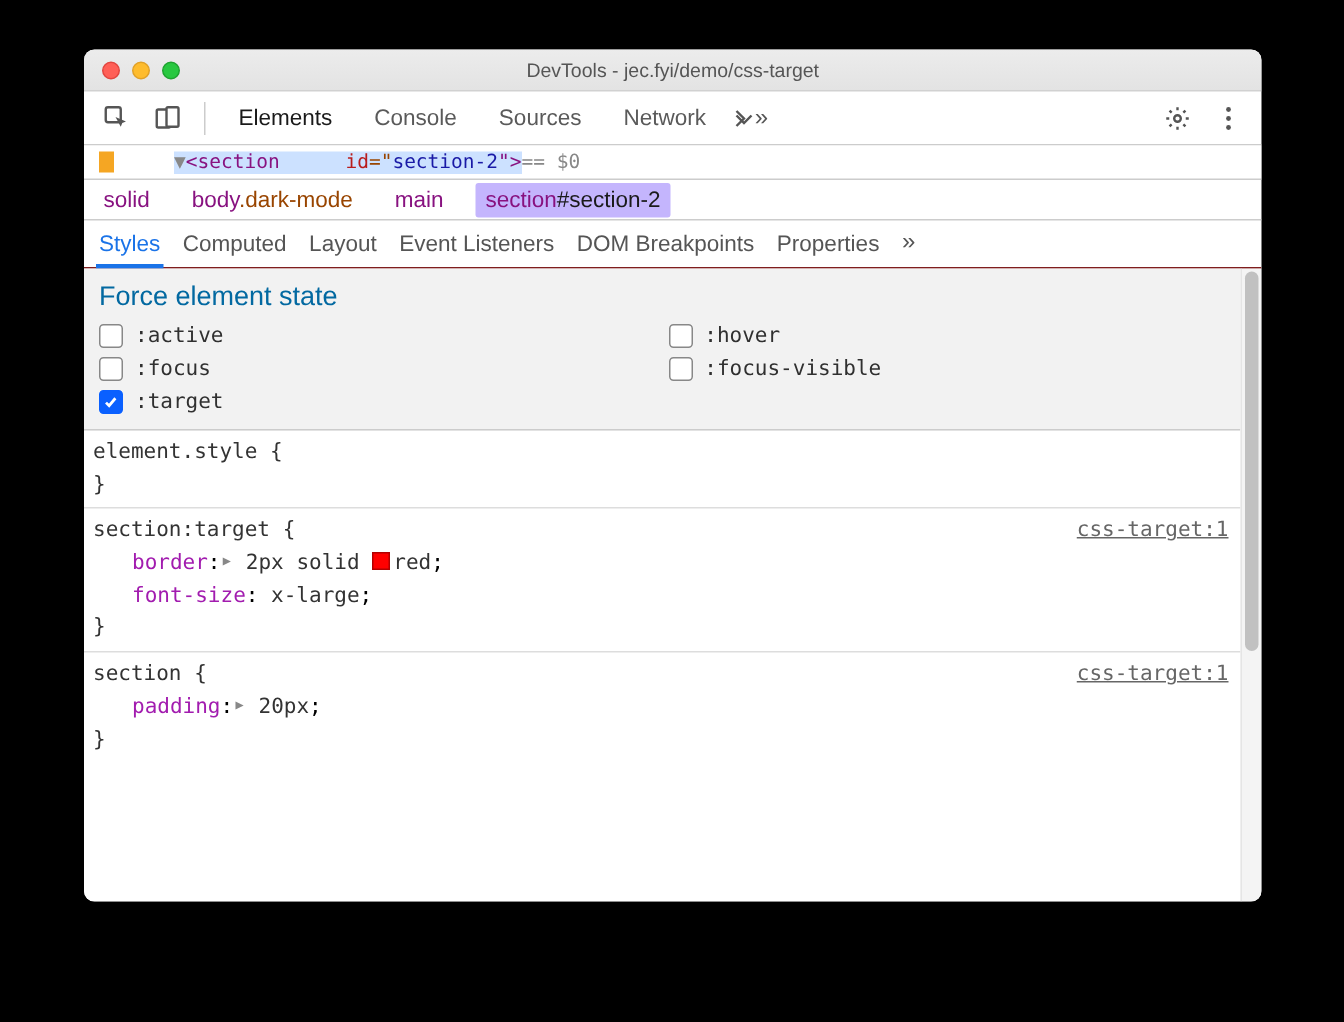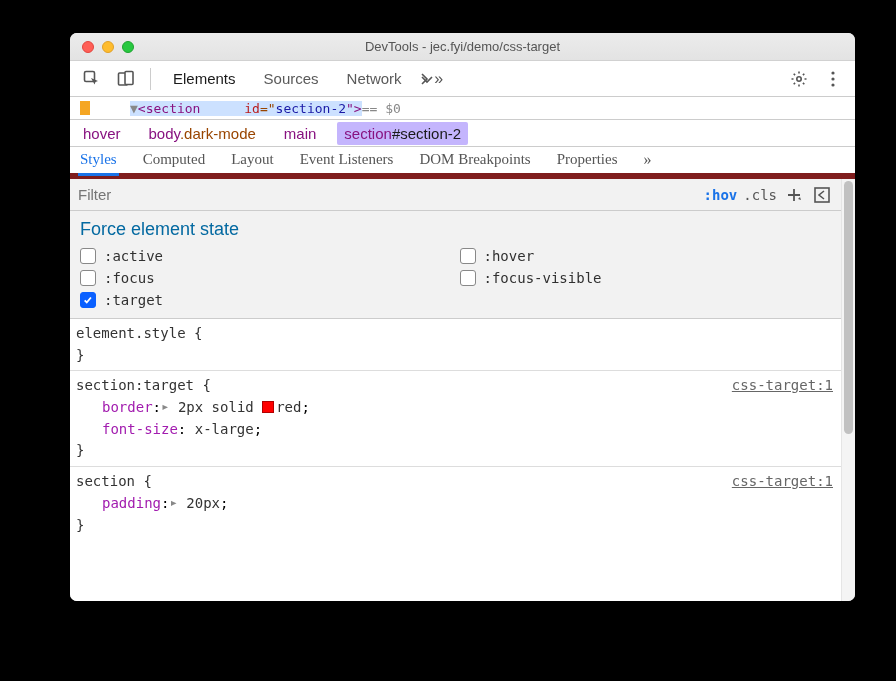--- a/index.html
+++ b/index.html
@@ -1,17 +1,17 @@
 <!DOCTYPE html>
 <html><head>
   <meta charset="utf-8">
   <style>
     * { box-sizing: border-box; margin: 0; padding: 0; }
     body { background: #000; font-family: -apple-system, "Helvetica Neue", Arial, sans-serif; font-size: 13px; width: 896px; height: 681px; overflow: hidden; }
-    .window { position: absolute; left: 70px; top: 33px; width: 785px; height: 568px; background: #fff; border-radius: 7px; box-shadow: 0 10px 40px rgba(0,0,0,0.5); overflow: hidden; display: flex; flex-direction: column; }
+    .window { position: absolute; left: 56px; top: 33px; width: 785px; height: 568px; background: #fff; border-radius: 7px; box-shadow: 0 10px 40px rgba(0,0,0,0.5); overflow: hidden; display: flex; flex-direction: column; }
     .titlebar { height: 28px; background: linear-gradient(#ececec,#e3e3e3); border-bottom: 1px solid #d1d1d1; display: flex; align-items: center; position: relative; }
     .traffic { display: flex; gap: 8px; padding-left: 12px; }
     .tdot { width: 12px; height: 12px; border-radius: 50%; }
     .tdot.r { background: #ff5f57; border: 0.5px solid #e24640; }
     .tdot.y { background: #febc2e; border: 0.5px solid #e1a128; }
     .tdot.g { background: #28c840; border: 0.5px solid #1fa330; }
     .wtitle { position: absolute; left: 0; right: 0; text-align: center; font-size: 13px; color: #555; pointer-events:none; }
     .toolbar { height: 36px; border-bottom: 1px solid #ccc; display: flex; align-items: center; padding: 0 8px; gap: 6px; }
     .icon-btn { width: 28px; height: 26px; display:flex; align-items:center; justify-content:center; color:#555; border-radius:3px; }
     .divider-v { width: 1px; height: 22px; background: #ccc; margin: 0 4px; }
@@ -20,21 +20,21 @@
     .main-tab.selected { color: #1a1a1a;}
     .spacer { flex: 1; }
     .dom-row { height: 22px; background: #fff; border-bottom: 0; display:flex; align-items:center; font-family: Menlo, monospace; font-size: 13px; padding-left: 10px; color:#888;}
     .dom-row .highlight { background: rgba(128,180,255,0.4); }
     .dom-row .orange-block { width: 10px; height: 14px; background: #f5a623; margin-right: 40px;}
     .crumbs { height: 28px; border-top: 1px solid #ccc; border-bottom: 1px solid #ccc; display: flex; align-items: center; padding: 4px 6px; gap: 14px; font-size: 15px; }
     .crumb { color: #881280; padding: 3px 7px; border-radius:2px; }
     .crumb.selected { background: #c4b5fd; color:#881280;}
     .crumb .cls { color: #994500; }
     .crumb .dark { color:#1a1a1a; }
-    .side-tabs { height: 32px; border-bottom: 6px solid #7f1d1d; display: flex; align-items: center; padding: 0 8px; gap: 22px; font-size: 15px; font-family: Liberation Serif, serif; }
+    .side-tabs { height: 32px; border-bottom: 1px solid #7f1d1d; display: flex; align-items: center; padding: 0 8px; gap: 11px; font-size: 15px; }
     .side-tab { color: #555; padding: 5px 2px 6px; height:32px; display:flex; align-items:center;}
     .side-tab.selected { color: #1a73e8; border-bottom: 3px solid #1a73e8; padding-bottom:3px;}
     .panel { flex:1; display:flex; overflow:hidden;}
     .panel-body{ flex:1; overflow-y:auto; background:#fff;}
     .scrollbar { width: 14px; background: #f4f4f4; border-left:1px solid #e5e5e5;}
     .scrollbar-thumb{ background:#c1c1c1; height: 60%; margin:2px; border-radius:6px;}
     .filter-row { height: 32px; border-bottom: 1px solid #ccc; display: flex; align-items: center; background:#f2f2f2; }
     .filter-input { flex:1; align-self:stretch; border:none; background:transparent; padding:0 8px; font-size:15px; color:#666; outline:none;}
     .filter-controls { display:flex; align-items:center; gap:6px; padding: 0 8px; font-family: Menlo, monospace; font-size:14px;}
     .hov { color:#1a73e8; font-weight:bold;}
@@ -82,20 +82,21 @@
     </div>
     <div class="icon-btn">
       <svg width="18" height="18" viewBox="0 0 18 18">
           <rect x="1.5" y="3" width="9" height="12" rx="1" fill="none" stroke="#555" stroke-width="1.6"></rect>
           <rect x="8" y="1.5" width="8" height="13" rx="1" fill="#fff" stroke="#555" stroke-width="1.6"></rect>
         </svg>
     </div>
     <div class="divider-v"></div>
     <div class="main-tabs">
       <div class="main-tab selected">Elements</div>
+      <div class="main-tab">Console</div>
       <div class="main-tab">Sources</div>
       <div class="main-tab">Network</div>
       <div class="icon-btn">
         <svg width="14" height="14" viewBox="0 0 14 14">
             <path d="M2 5 l5 5 5-5" fill="none" stroke="#555" stroke-width="1.6"></path>
             <path d="M2 5 l5 5 5-5" fill="none" stroke="#555" stroke-width="1.6" transform="rotate(-90 7 7) translate(0 -3)"></path>
           </svg>
         <span style="font-size:16px;color:#555;">»</span>
       </div>
     </div>
@@ -117,58 +118,39 @@
 
   <div class="dom-row">
     <span class="orange-block"></span>
     <span class="highlight">
       <span class="faint">▼</span><span style="color:#881280;">&lt;</span><span style="color:#881280;">section</span><span style="color:#b91c1c;margin-left:36px;"> id</span><span style="color:#994500;">="</span><span style="color:#1a1aa6;">section-2</span><span style="color:#881280;">"&gt;</span>
     </span>
     <span class="faint"> == $0</span>
   </div>
 
   <div class="crumbs">
-    <span class="crumb">hover</span>
+    <span class="crumb">solid</span>
     <span class="crumb"><span>body</span><span class="cls">.dark-mode</span></span>
     <span class="crumb">main</span>
     <span class="crumb selected"><span>section</span><span class="dark">#section-2</span></span>
   </div>
 
   <div class="side-tabs">
     <div class="side-tab selected">Styles</div>
     <div class="side-tab">Computed</div>
     <div class="side-tab">Layout</div>
     <div class="side-tab">Event Listeners</div>
     <div class="side-tab">DOM Breakpoints</div>
     <div class="side-tab">Properties</div>
     <div class="side-tab" style="font-size:16px;color:#555;">»</div>
   </div>
 
   <div class="panel">
     <div class="panel-body">
 
-      <div class="filter-row">
-        <input class="filter-input" placeholder="Filter" style="">
-        <div class="filter-controls">
-          <span class="hov">:hov</span>
-          <span class="cls">.cls</span>
-          <span class="plus-btn">
-            <svg width="18" height="18" viewBox="0 0 18 18">
-                <path d="M9 3v12M3 9h12" stroke="#555" stroke-width="1.8"></path>
-                <path d="M13 13 l3 1 -1-3" fill="#555"></path>
-              </svg>
-          </span>
-          <span class="toggle-btn">
-            <svg width="18" height="18" viewBox="0 0 18 18">
-                <rect x="2" y="2" width="14" height="14" fill="none" stroke="#555" stroke-width="1.6"></rect>
-                <path d="M11 5 l-5 4 5 4" fill="none" stroke="#555" stroke-width="1.6"></path>
-              </svg>
-          </span>
-        </div>
-      </div>
 
       <div class="force-panel">
         <div class="force-title">Force element state</div>
         <div class="force-grid">
           <label class="check-row">
               <span class="checkbox"></span>
               <span>:active</span>
             </label>
           <label class="check-row">
               <span class="checkbox"></span>

